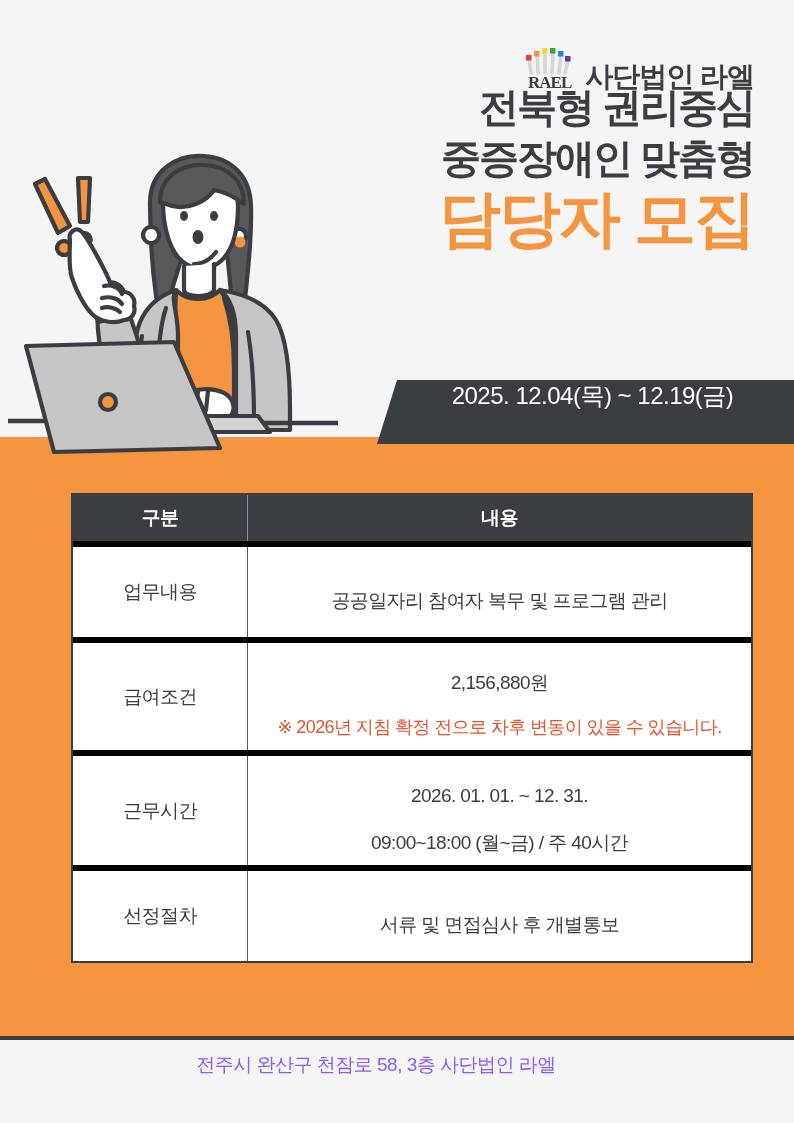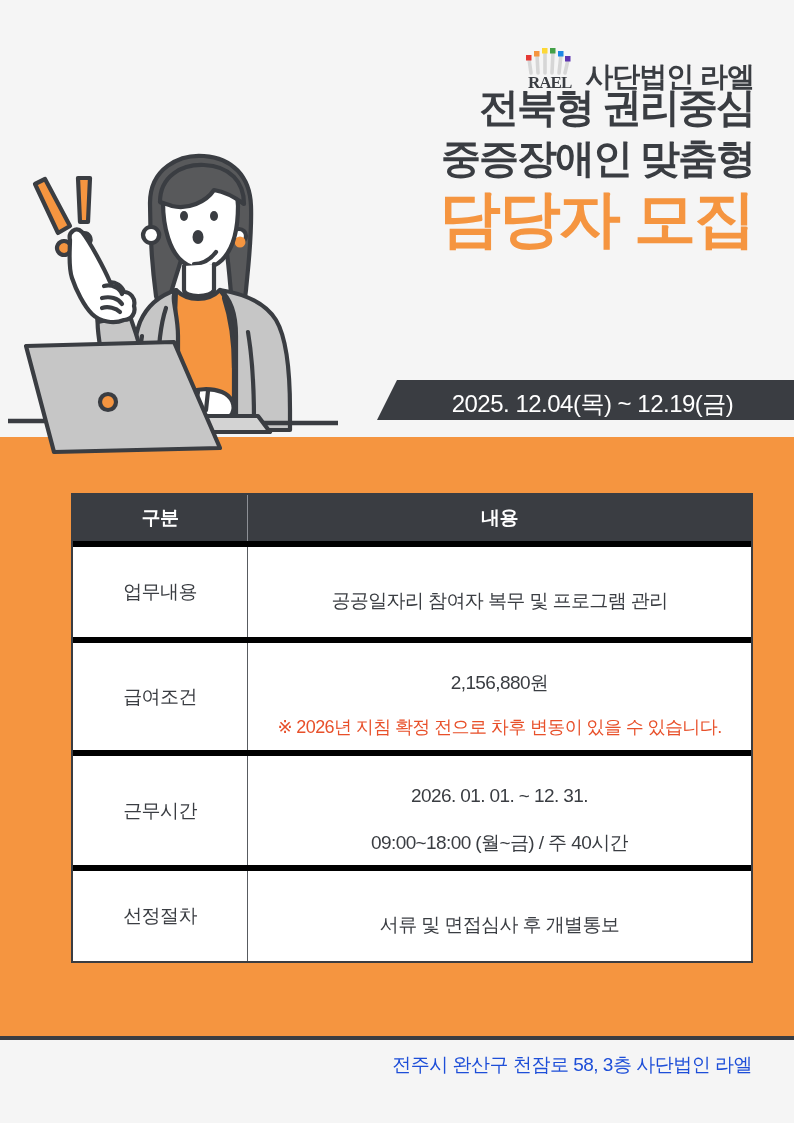--- a/index.html
+++ b/index.html
@@ -38,24 +38,24 @@
     font-size:40px;font-weight:bold;color:#3a3d42;letter-spacing:-2px;
     line-height:1.28;white-space:nowrap;
   }
   .h-big1,.h-big2{
     font-size:62px;font-weight:bold;color:#f59540;letter-spacing:-2px;
     line-height:1.12;white-space:nowrap;
   }
 
   
   .date-banner{
-    position:absolute;left:377px;top:380px;width:417px;height:40px;
+    position:absolute;left:377px;top:380px;width:417px;height:64px;
     background:#3a3d42;
     clip-path:polygon(20px 0, 100% 0, 100% 100%, 0 100%);
-    display:flex;align-items:flex-end;justify-content:center;
+    display:flex;align-items:flex-start;justify-content:center;
   }
   .date-text{
     color:#ffffff;font-size:24px;letter-spacing:-0.5px;white-space:nowrap;
     padding-left:14px;
   }
 
   
   .illus{position:absolute;left:8px;top:140px;width:330px;height:315px;}
 
   
@@ -81,22 +81,22 @@
   tr.r2 td{height:76px;}
   tr.r3 td{height:76px;}
   tr.r4 td{height:76px;}
   tr.r5 td{height:74px;}
   tr.r6 td{height:74px;}
   .warn{color:#e8502a;font-size:18px;}
   .cell-line{display:block;margin-top:17px;}
 
   
   .footer{
-    position:absolute;left:0;top:1050px;width:752px;text-align:right;
-    color:#1d4ed8;
+    position:absolute;left:0;top:1050px;width:752px;text-align:center;
+    color:#8b5cf6;
   }
   .f1{font-size:19px;letter-spacing:-0.5px;line-height:1.55;}
   .f2{font-size:19px;letter-spacing:-0.3px;line-height:1.55;}
 </style>
 </head>
 <body>
 
 <div class="poster">
 
   <div class="orange-band"></div>

